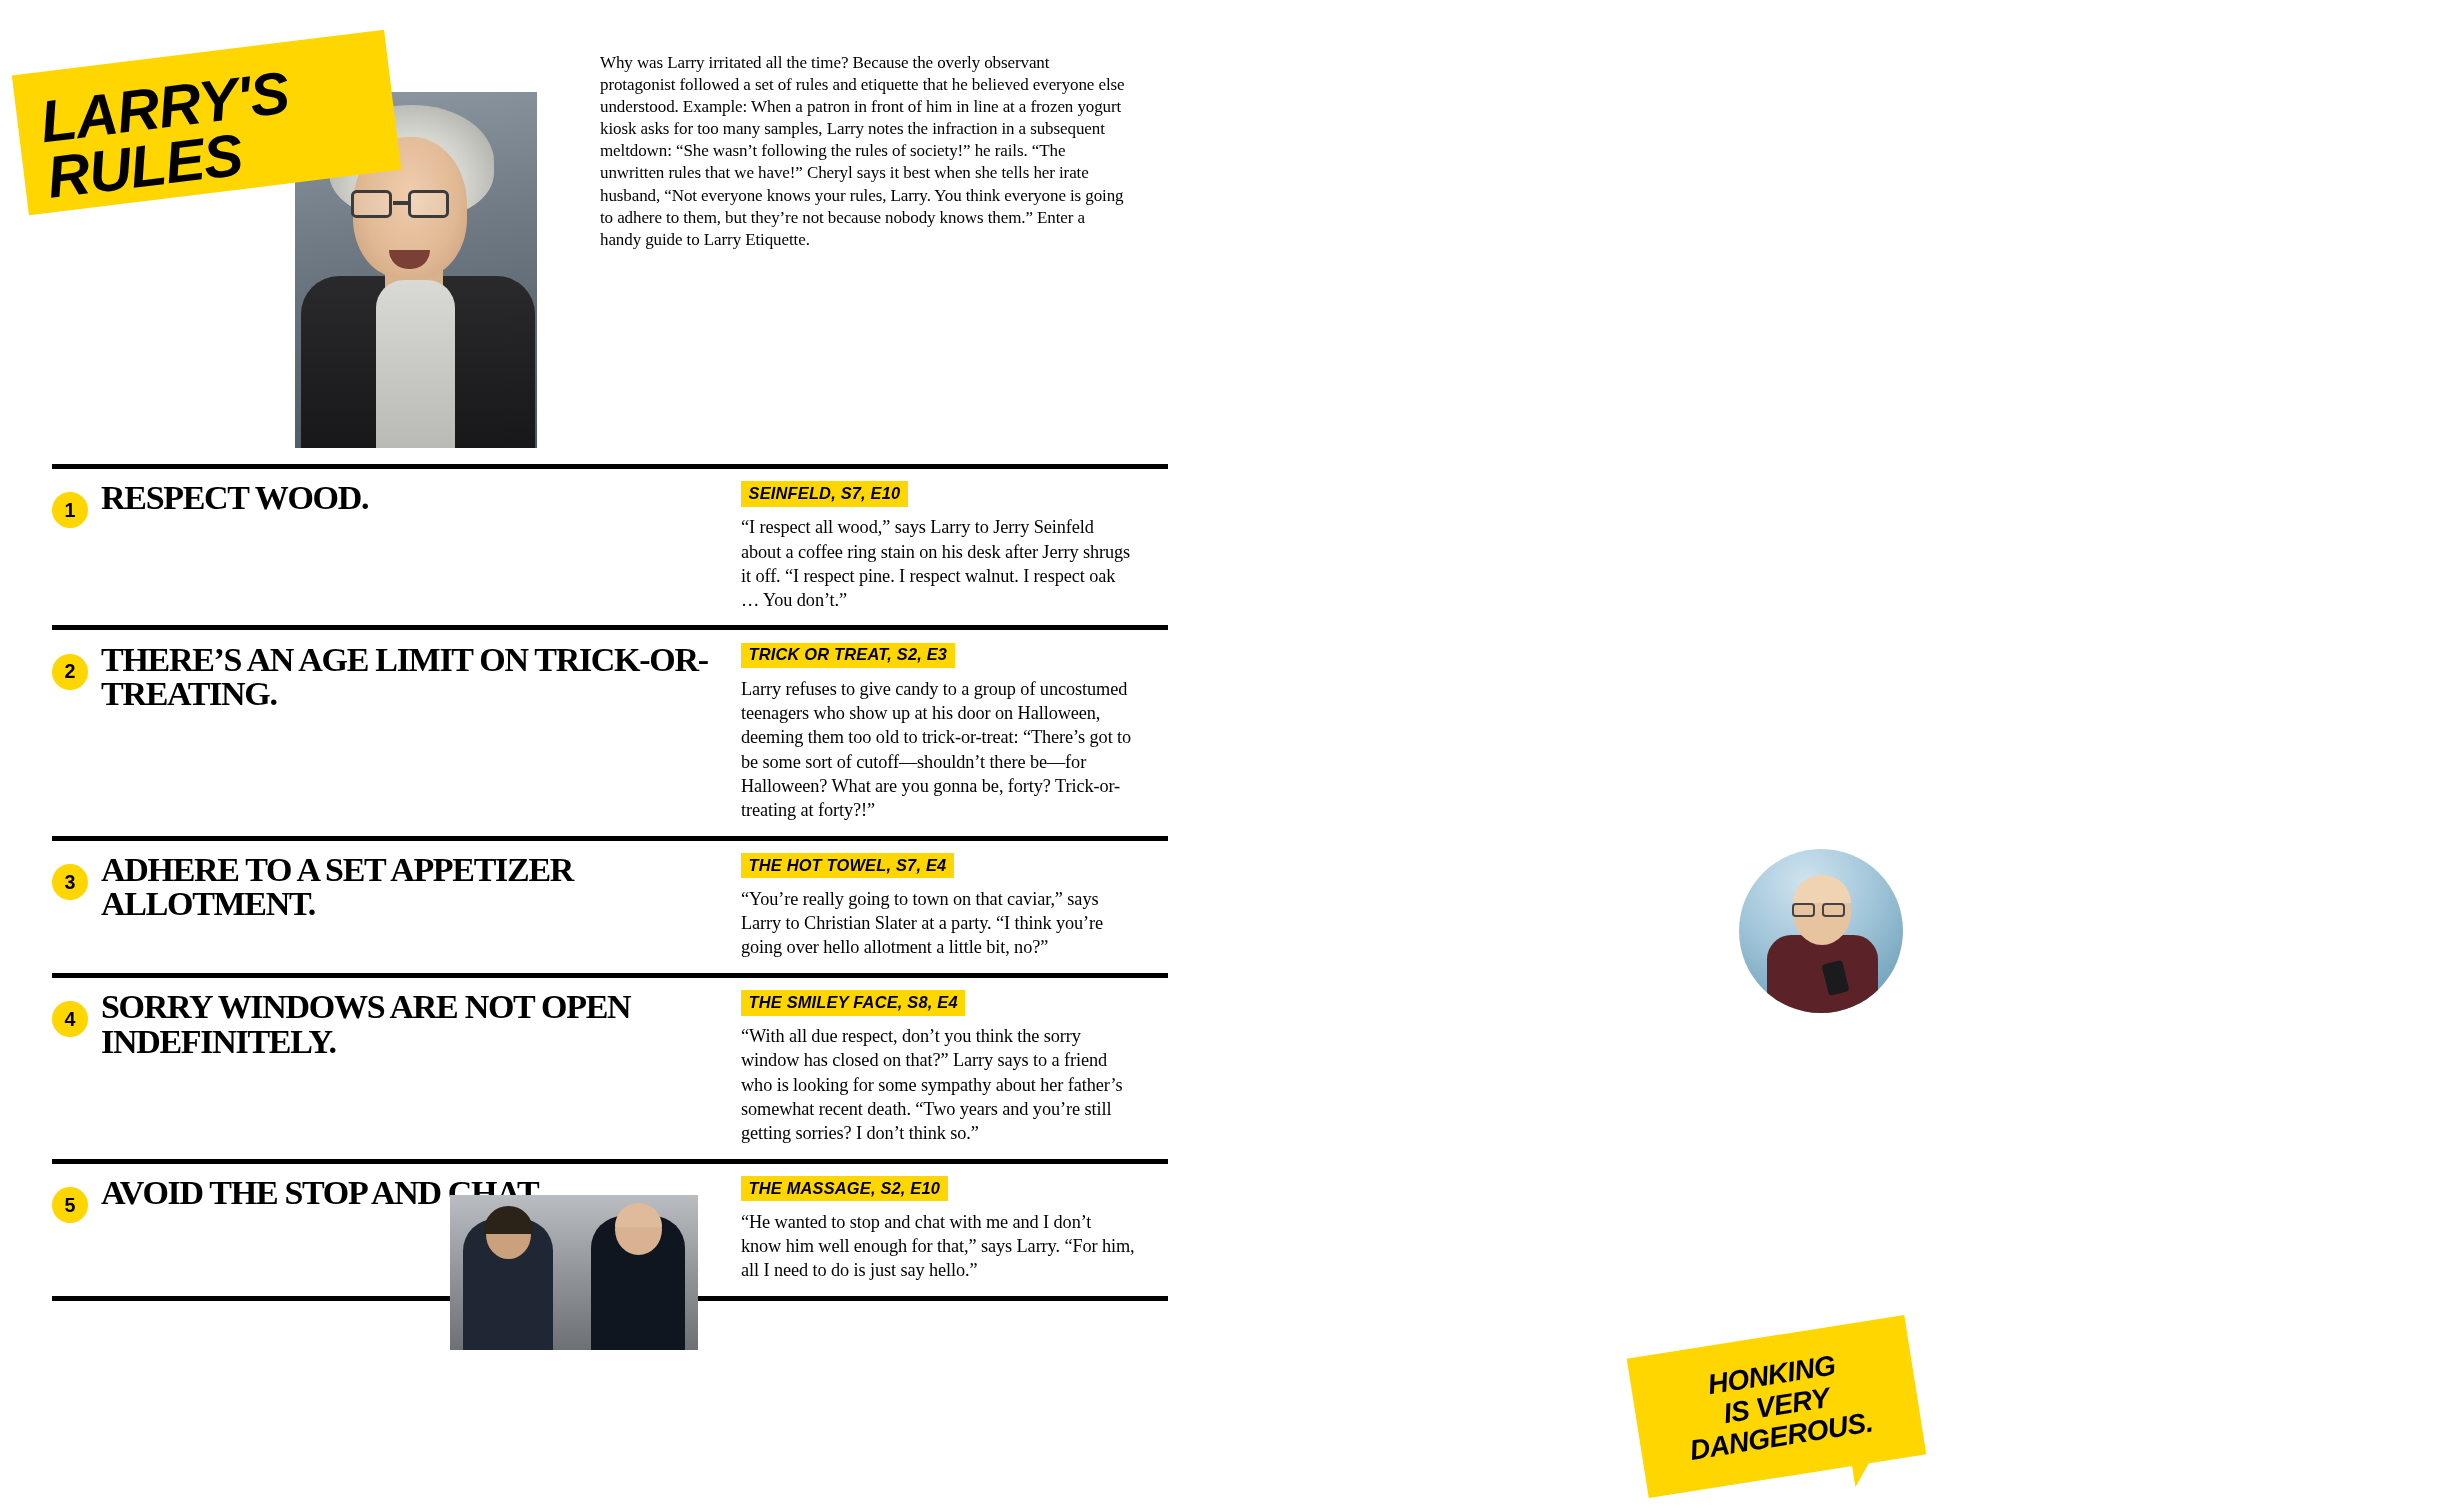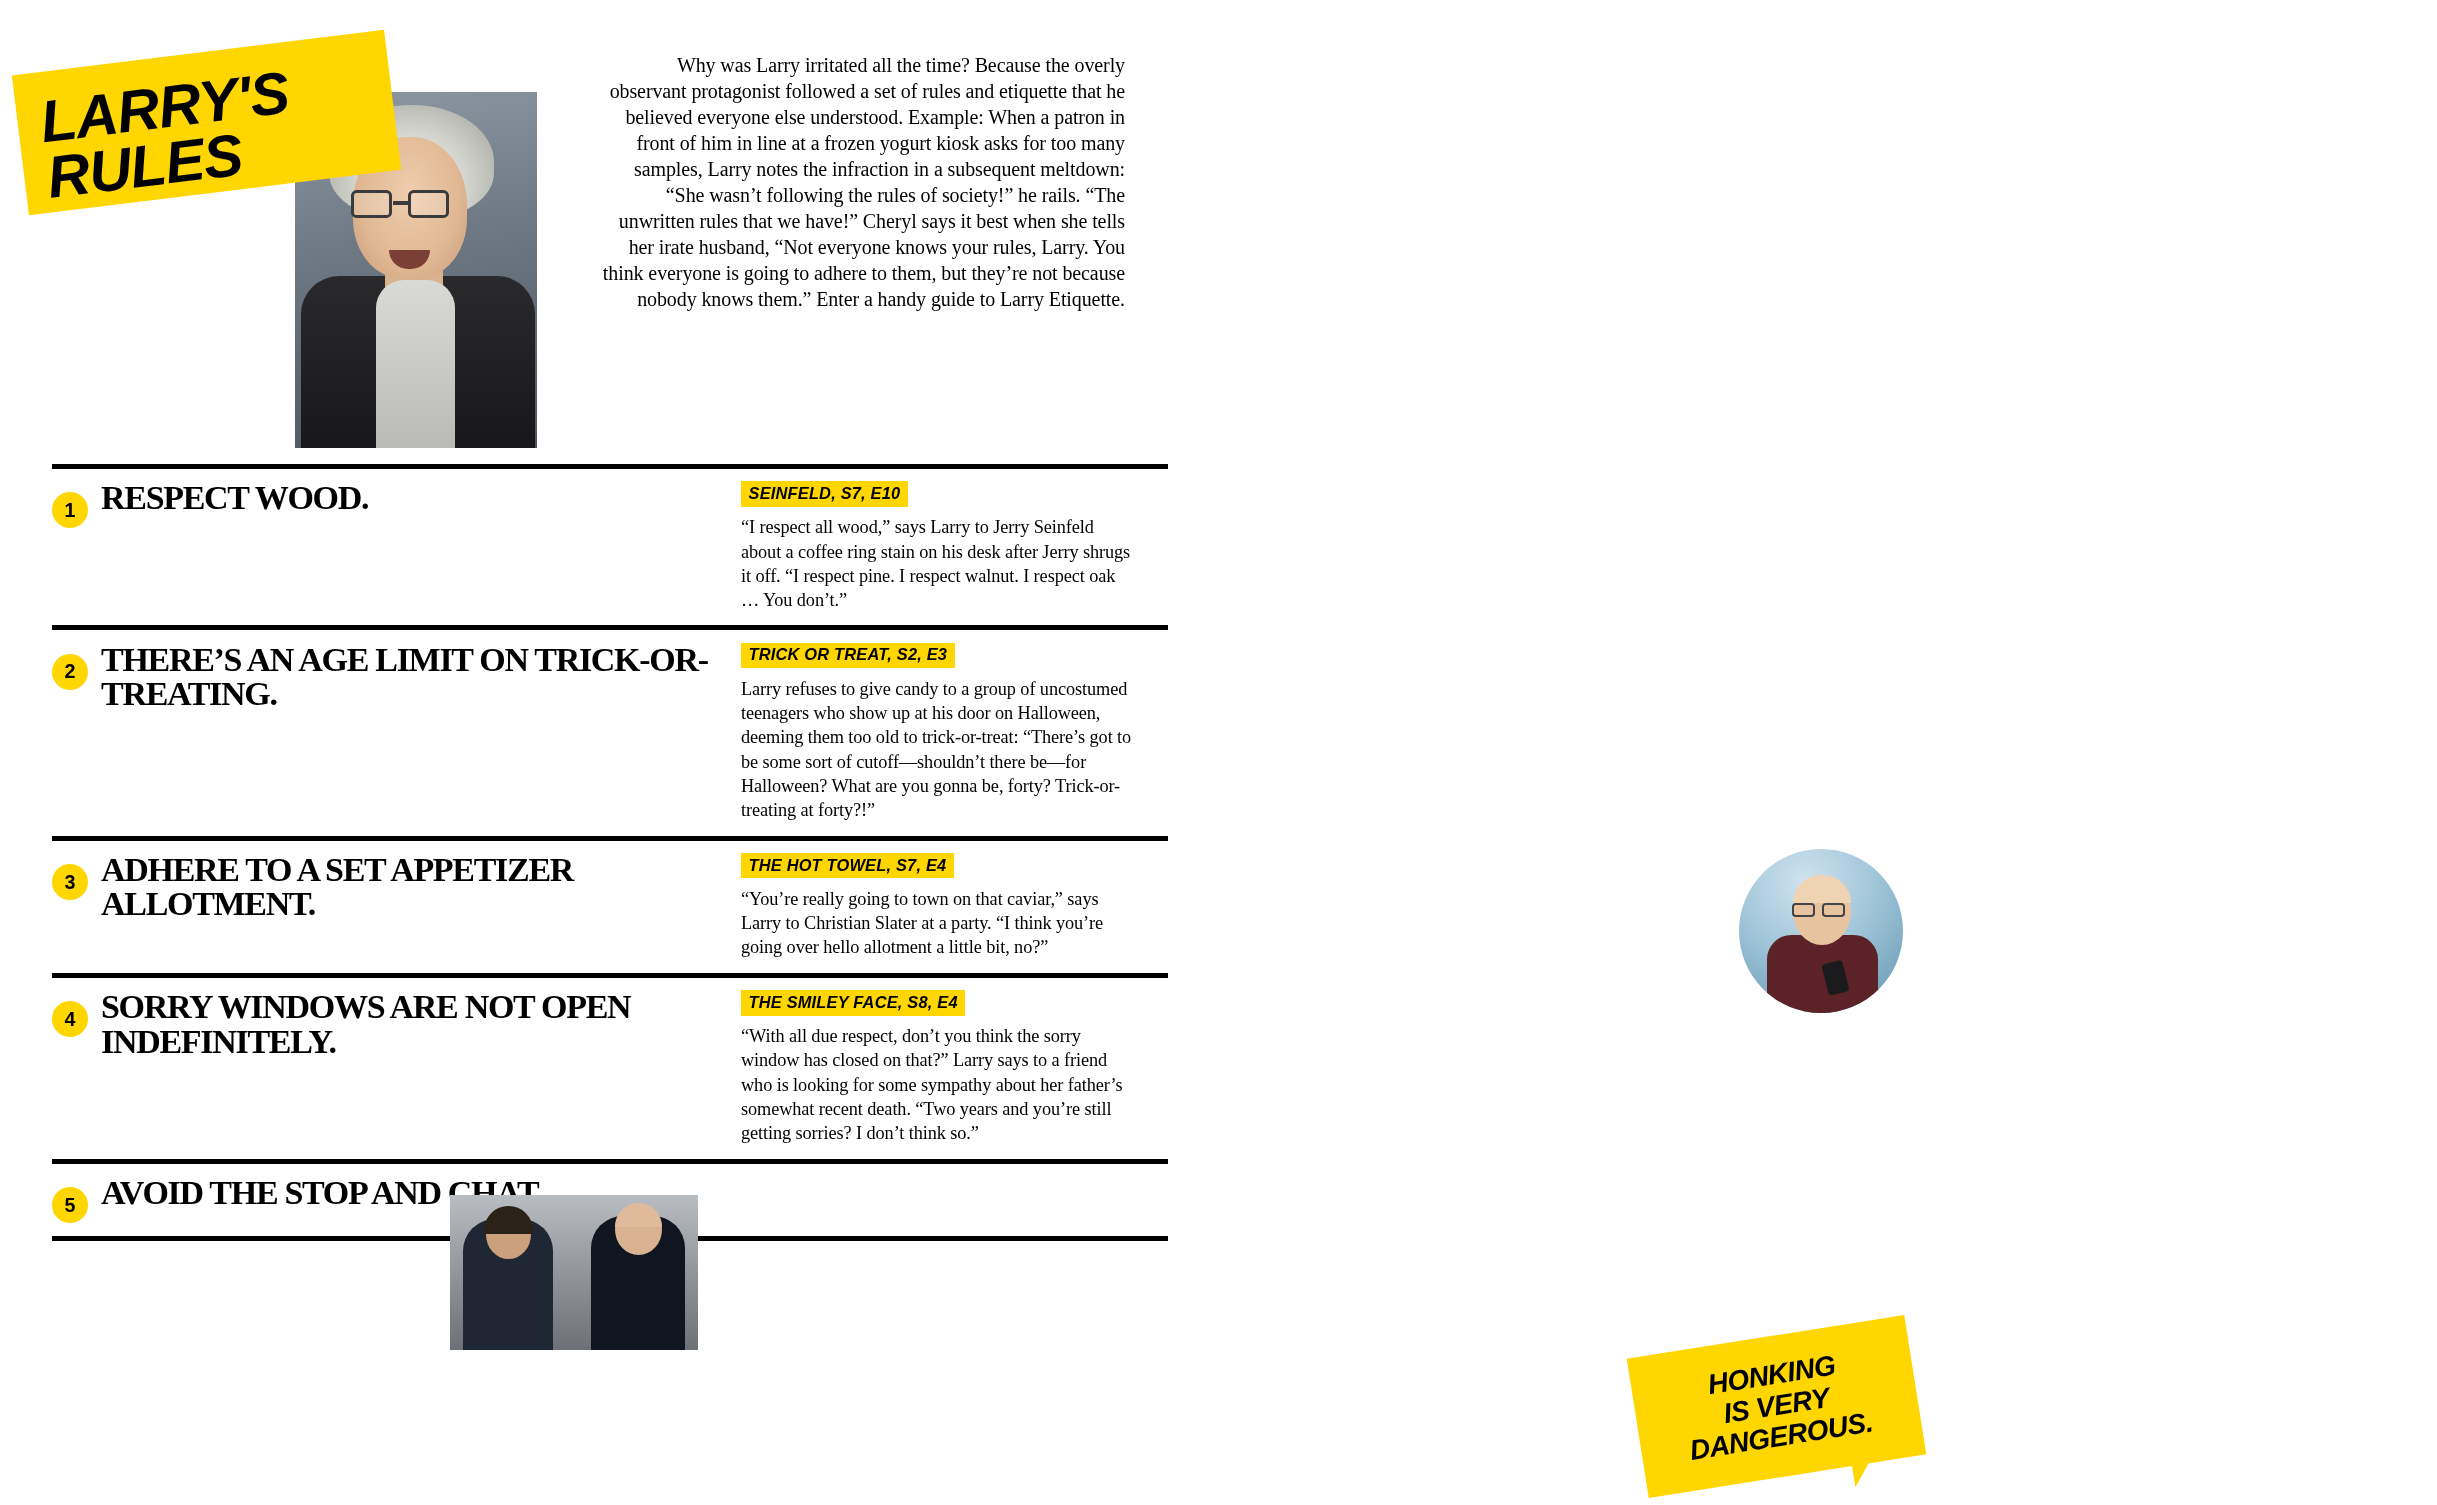--- a/index.html
+++ b/index.html
@@ -100,23 +100,23 @@
     position:absolute; left:90px; top:169px; width:58px; height:38px;
     background:#d8b18f;
   }
 
   
   .intro {
     position: absolute;
     left: 600px; top: 52px;
     width: 525px;
     font-family: "Liberation Serif", serif;
-    font-size: 20px;
+    font-size: 17px;
     line-height: 1.30;
-    text-align: right;
+    text-align: left;
     letter-spacing: -0.1px;
   }
 
   
   .rules { position: absolute; left: 52px; top: 464px; width: 1116px; }
 
   .rule {
     position: relative;
     border-top: 5.6px solid #000;
     padding-top: 12.2px;
@@ -317,20 +317,24 @@
           <span class="tag">THE SMILEY FACE, S8, E4</span>
           <div class="body">“With all due respect, don’t you think the sorry window has closed on that?” Larry says to a friend who is looking for some sympathy about her father’s somewhat recent death. “Two years and you’re still getting sorries? I don’t think so.”</div>
         </div>
       </div>
 
       <div class="rule">
         <div class="rule-left">
           <div class="num">5</div>
           <div class="headline">AVOID THE STOP AND CHAT.</div>
         </div>
+        <div class="rule-right">
+          <span class="tag">THE MASSAGE, S2, E10</span>
+          <div class="body">“He wanted to stop and chat with me and I don’t know him well enough for that,” says Larry. “For him, all I need to do is just say hello.”</div>
+        </div>
       </div>
 
       <div class="hr-thick"></div>
     </div>
 
     <div class="chat-photo">
       <div class="cp-bg"></div>
       <div class="cp-p1"></div>
       <div class="cp-p1-head"></div>
       <div class="cp-p1-hair"></div>

